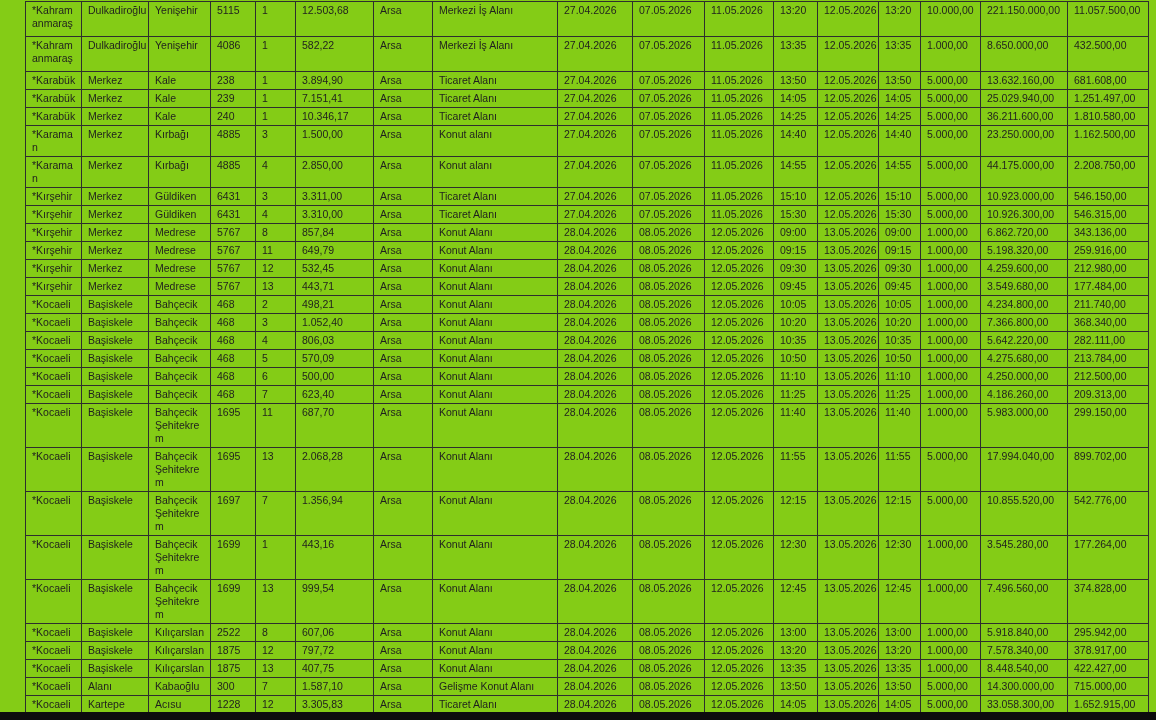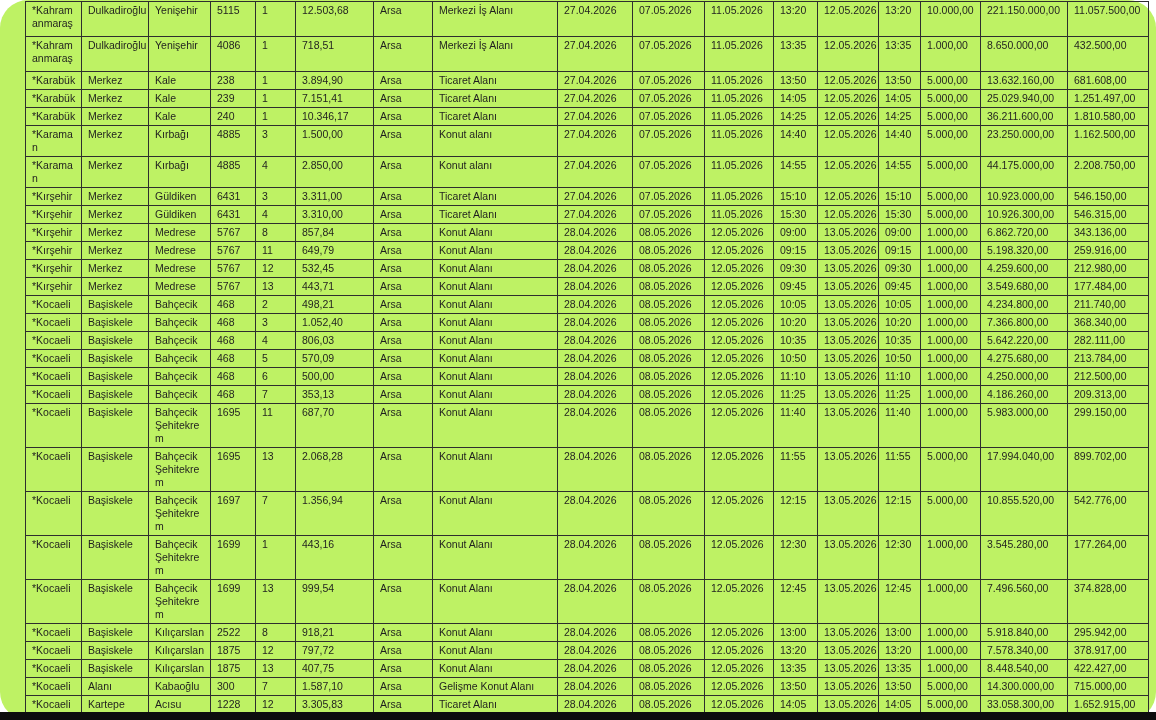--- a/index.html
+++ b/index.html
@@ -2,21 +2,21 @@
 <html><head>
 <meta charset="utf-8">
 <style>
   html,body{margin:0;padding:0;}
   body{
     width:1156px;height:720px;
     background:#ffffff;
     font-family:"Liberation Sans","DejaVu Sans",sans-serif;
     position:relative;overflow:hidden;
   }
-  .page{position:absolute;inset:0;background:#bef264;border-radius:28px;}
+  .page{position:absolute;inset:0;background:#84cc16;}
   table.auction{
     position:absolute;left:25px;top:1px;
     width:1123px;
     border-collapse:collapse;
     table-layout:fixed;
   }
   table.auction td{
     border:1px solid #2e2e2e;
     font-size:10.5px;
     line-height:13px;
@@ -90,21 +90,21 @@
           <td class="col14">10.000,00</td>
           <td class="col15">221.150.000,00</td>
           <td class="col16">11.057.500,00</td>
         </tr>
         <tr class="tall">
           <td class="col0">*Kahramanmaraş</td>
           <td class="col1">Dulkadiroğlu</td>
           <td class="col2">Yenişehir</td>
           <td class="col3">4086</td>
           <td class="col4">1</td>
-          <td class="col5">718,51</td>
+          <td class="col5">582,22</td>
           <td class="col6">Arsa</td>
           <td class="col7">Merkezi İş Alanı</td>
           <td class="col8">27.04.2026</td>
           <td class="col9">07.05.2026</td>
           <td class="col10">11.05.2026</td>
           <td class="col11">13:35</td>
           <td class="col12">12.05.2026</td>
           <td class="col13">13:35</td>
           <td class="col14">1.000,00</td>
           <td class="col15">8.650.000,00</td>
@@ -413,21 +413,21 @@
           <td class="col14">1.000,00</td>
           <td class="col15">4.250.000,00</td>
           <td class="col16">212.500,00</td>
         </tr>
         <tr>
           <td class="col0">*Kocaeli</td>
           <td class="col1">Başiskele</td>
           <td class="col2">Bahçecik</td>
           <td class="col3">468</td>
           <td class="col4">7</td>
-          <td class="col5">353,13</td>
+          <td class="col5">623,40</td>
           <td class="col6">Arsa</td>
           <td class="col7">Konut Alanı</td>
           <td class="col8">28.04.2026</td>
           <td class="col9">08.05.2026</td>
           <td class="col10">12.05.2026</td>
           <td class="col11">11:25</td>
           <td class="col12">13.05.2026</td>
           <td class="col13">11:25</td>
           <td class="col14">1.000,00</td>
           <td class="col15">4.186.260,00</td>
@@ -527,21 +527,21 @@
           <td class="col14">1.000,00</td>
           <td class="col15">7.496.560,00</td>
           <td class="col16">374.828,00</td>
         </tr>
         <tr>
           <td class="col0">*Kocaeli</td>
           <td class="col1">Başiskele</td>
           <td class="col2">Kılıçarslan</td>
           <td class="col3">2522</td>
           <td class="col4">8</td>
-          <td class="col5">918,21</td>
+          <td class="col5">607,06</td>
           <td class="col6">Arsa</td>
           <td class="col7">Konut Alanı</td>
           <td class="col8">28.04.2026</td>
           <td class="col9">08.05.2026</td>
           <td class="col10">12.05.2026</td>
           <td class="col11">13:00</td>
           <td class="col12">13.05.2026</td>
           <td class="col13">13:00</td>
           <td class="col14">1.000,00</td>
           <td class="col15">5.918.840,00</td>

